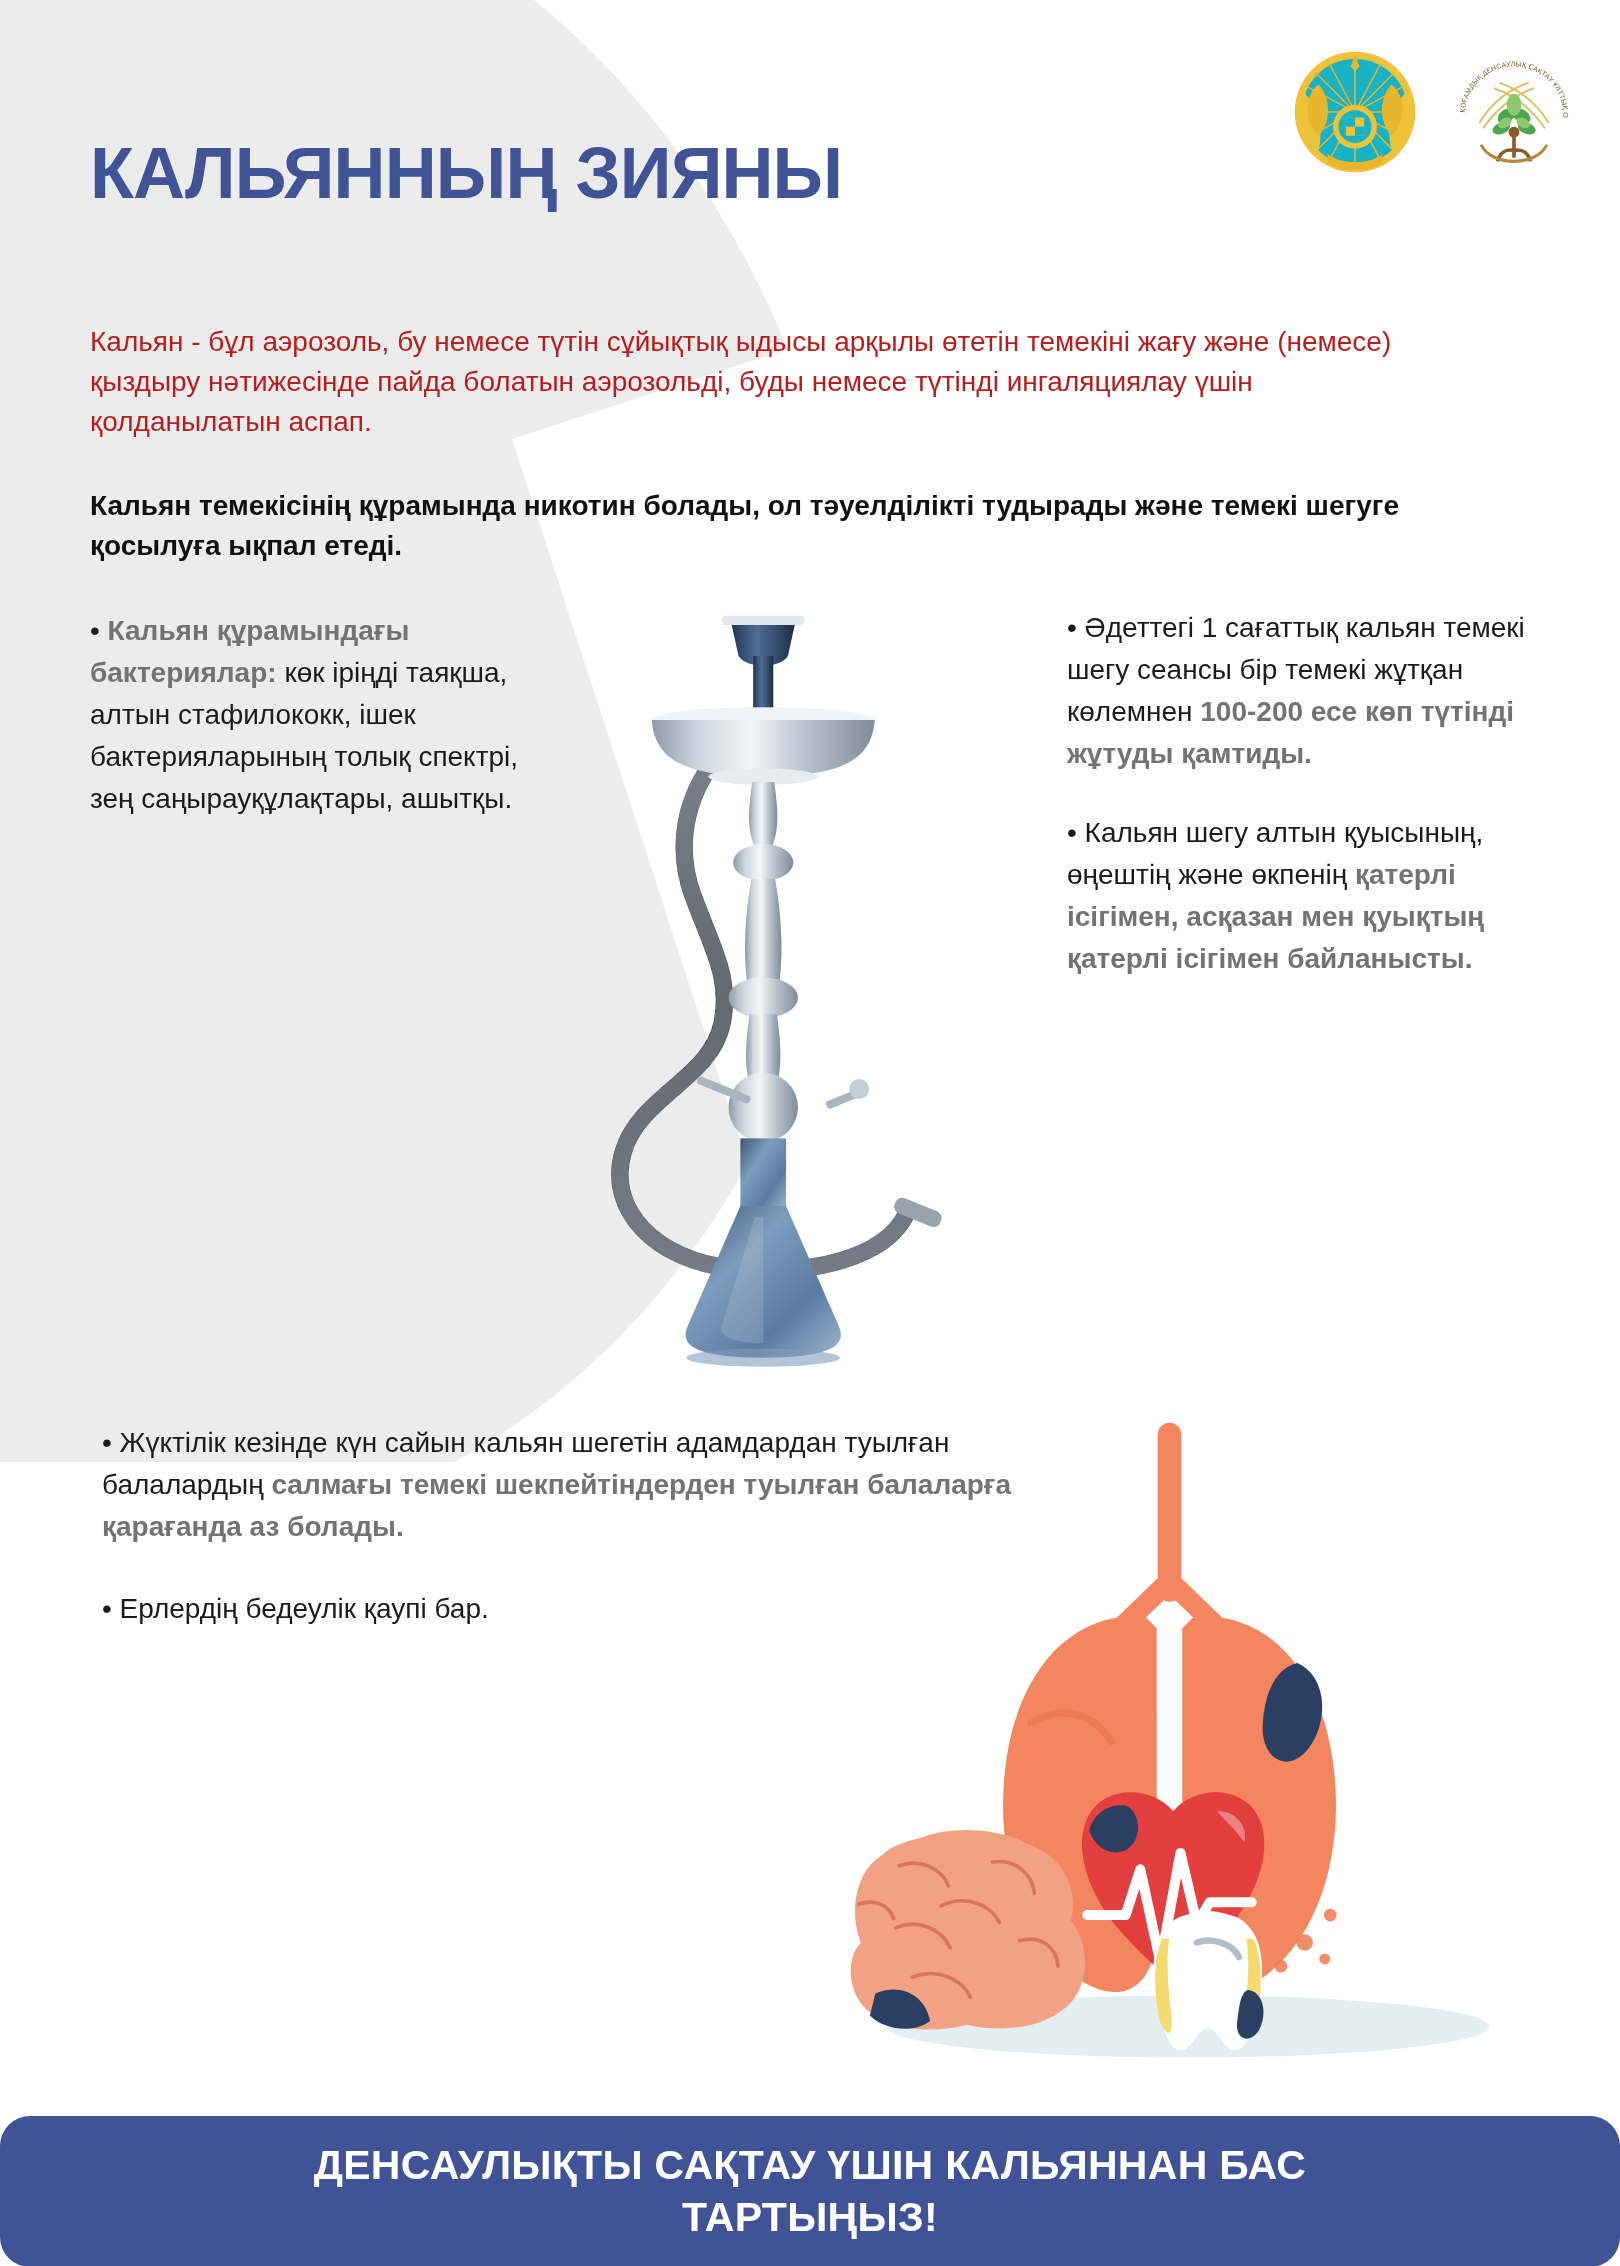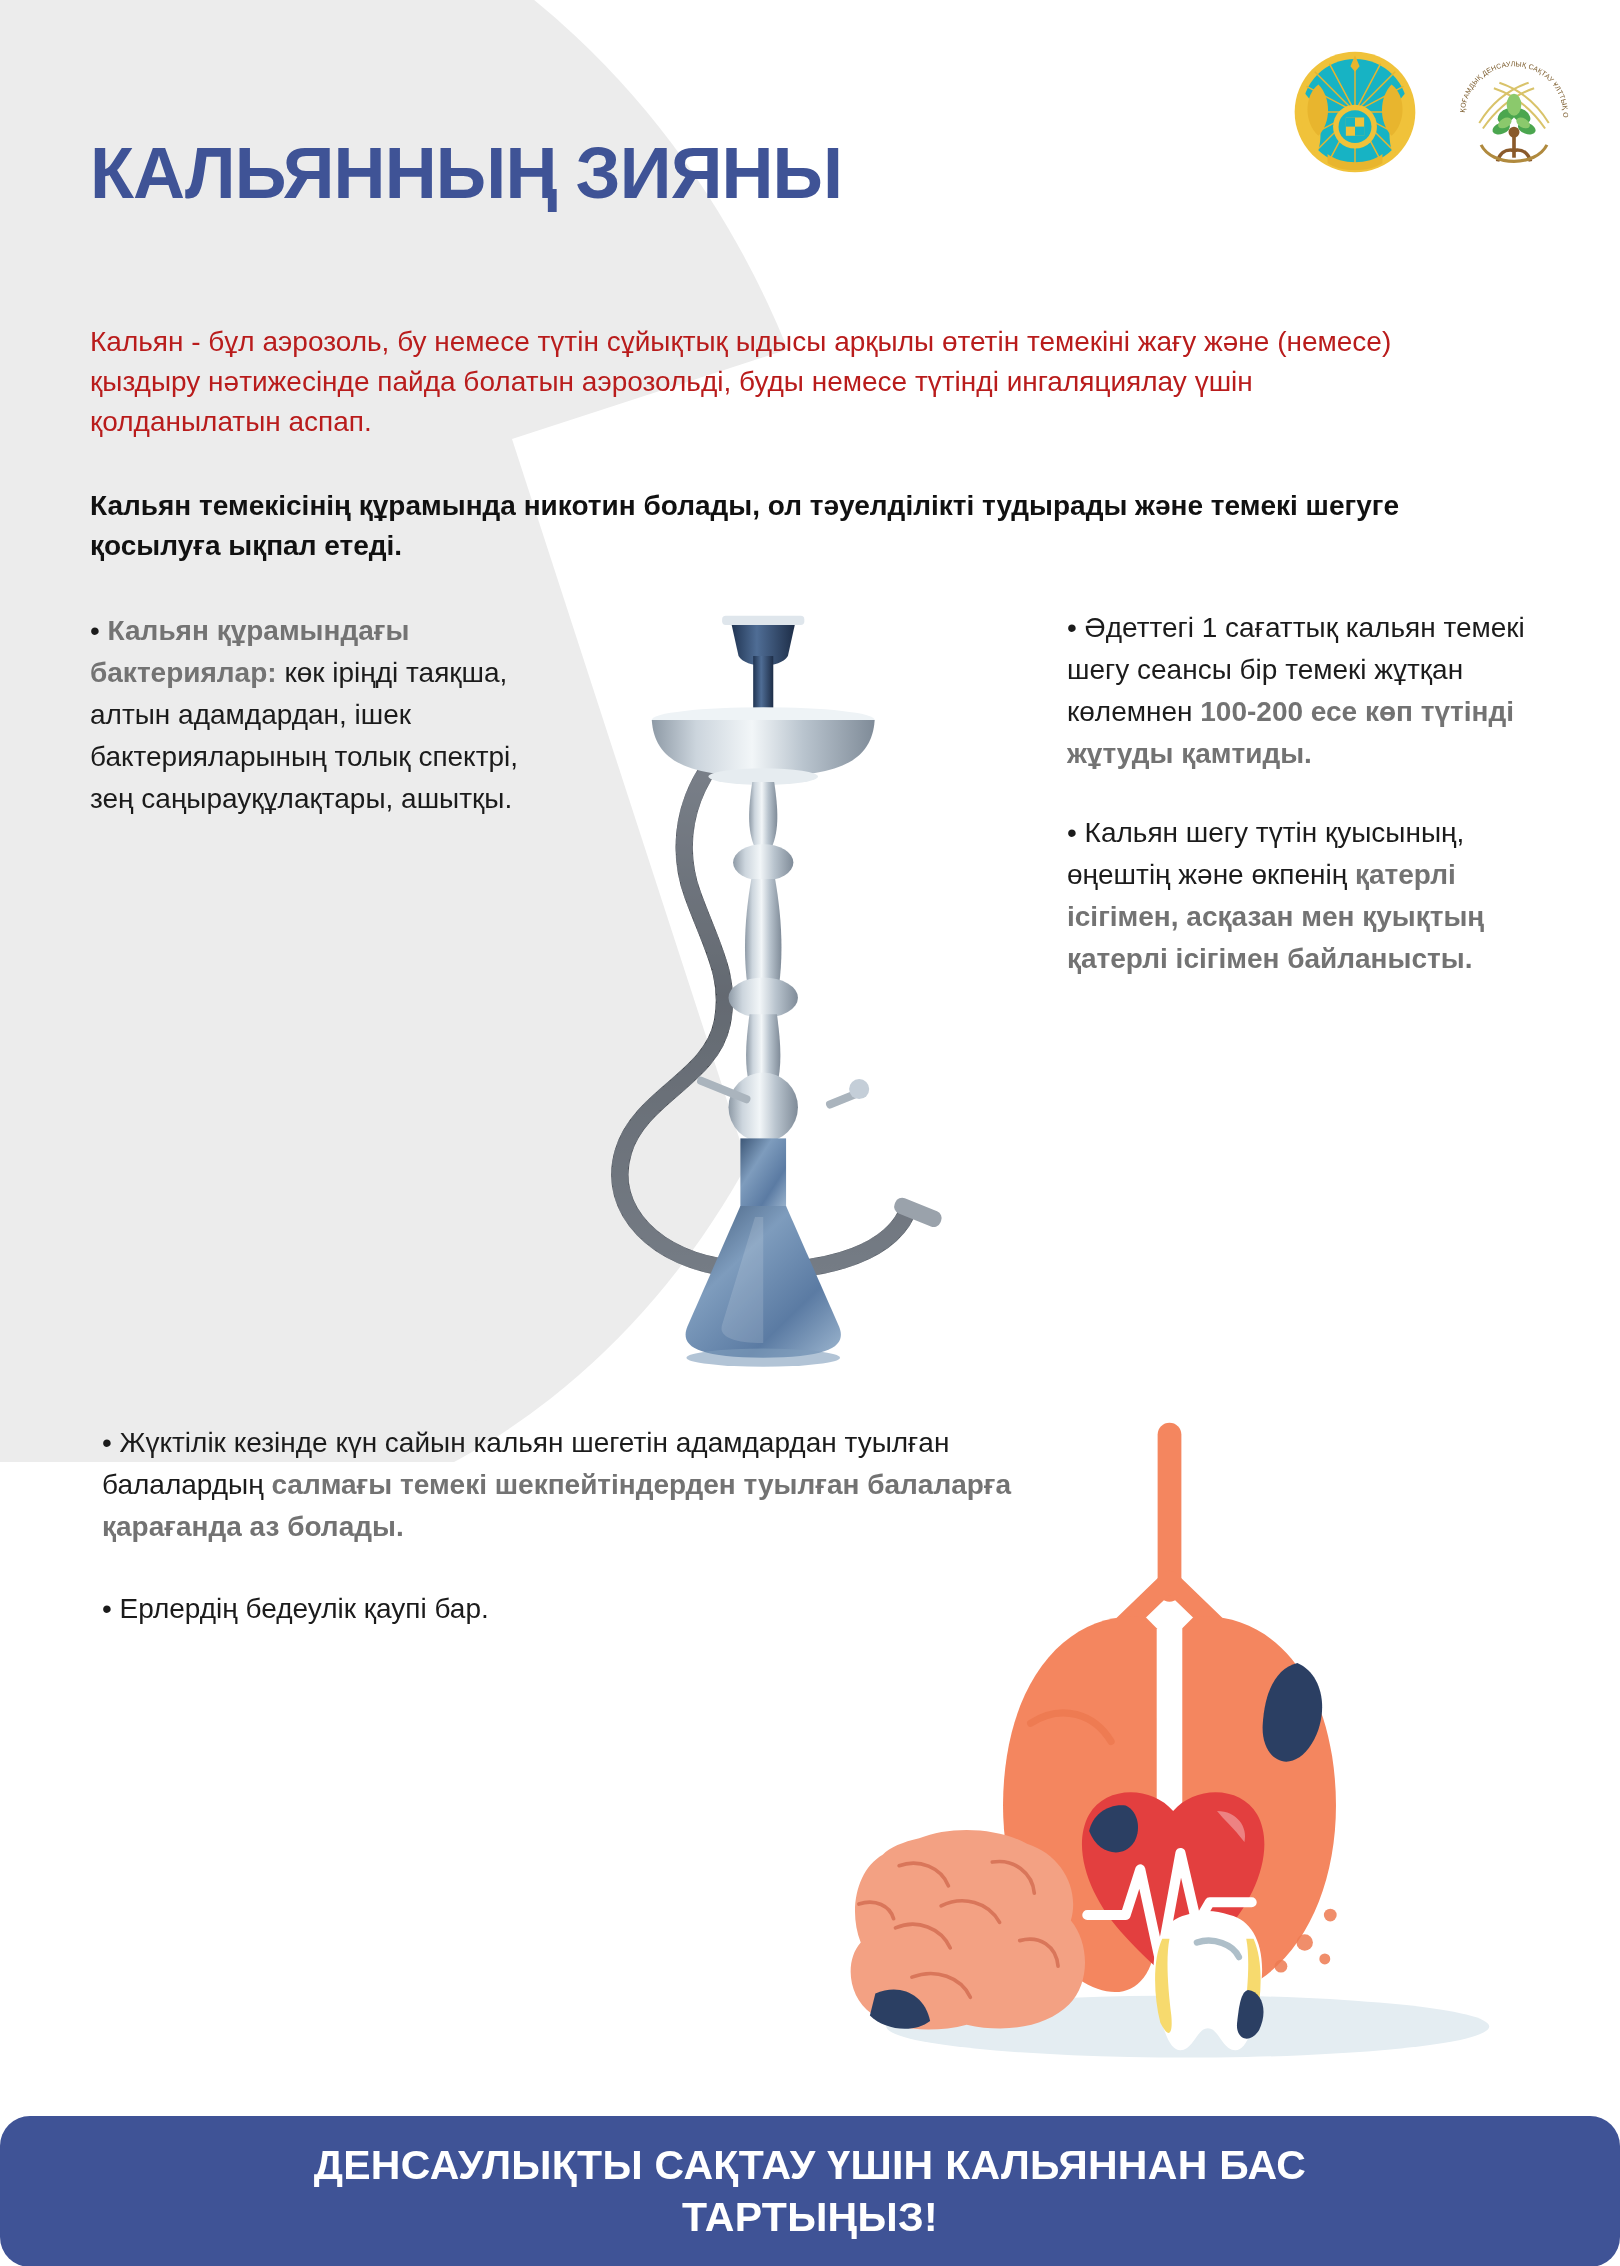--- a/index.html
+++ b/index.html
@@ -264,35 +264,35 @@
     </div>
   </div>
 
   <p class="intro">Кальян - бұл аэрозоль, бу немесе түтін сұйықтық ыдысы арқылы өтетін темекіні жағу және (немесе) қыздыру нәтижесінде пайда болатын аэрозольді, буды немесе түтінді ингаляциялау үшін қолданылатын аспап.</p>
   <p class="lead-bold">Кальян темекісінің құрамында никотин болады, ол тәуелділікті тудырады және темекі шегуге қосылуға ықпал етеді.</p>
 
   <div class="col-left">
 
     <p class="bullet">
       <span>•</span>
-      <b>Кальян құрамындағы бактериялар:</b><span> көк іріңді таяқша, алтын адамдардан, ішек бактерияларының толық спектрі, зең саңырауқұлақтары, ашытқы.</span>
+      <b>Кальян құрамындағы бактериялар:</b><span> көк іріңді таяқша, алтын стафилококк, ішек бактерияларының толық спектрі, зең саңырауқұлақтары, ашытқы.</span>
     </p>
 
   </div>
 
   <div class="col-right">
 
     <p class="bullet">
       <span>•</span>
       <span>Әдеттегі 1 сағаттық кальян темекі шегу сеансы бір темекі жұтқан көлемнен </span><b>100-200 есе көп түтінді жұтуды қамтиды.</b>
     </p>
 
     <p class="bullet">
       <span>•</span>
-      <span>Кальян шегу түтін қуысының, өңештің және өкпенің </span><b>қатерлі ісігімен, асқазан мен қуықтың қатерлі ісігімен байланысты.</b>
+      <span>Кальян шегу алтын қуысының, өңештің және өкпенің </span><b>қатерлі ісігімен, асқазан мен қуықтың қатерлі ісігімен байланысты.</b>
     </p>
   </div>
 
   <svg class="hookah" viewBox="0 0 430 880">
     <defs>
       <linearGradient id="chrome" x1="0" y1="0" x2="1" y2="0">
         <stop offset="0%" stop-color="#8e9aa6"></stop>
         <stop offset="20%" stop-color="#ccd5dd"></stop>
         <stop offset="45%" stop-color="#f2f6f8"></stop>
         <stop offset="68%" stop-color="#b9c4ce"></stop>

